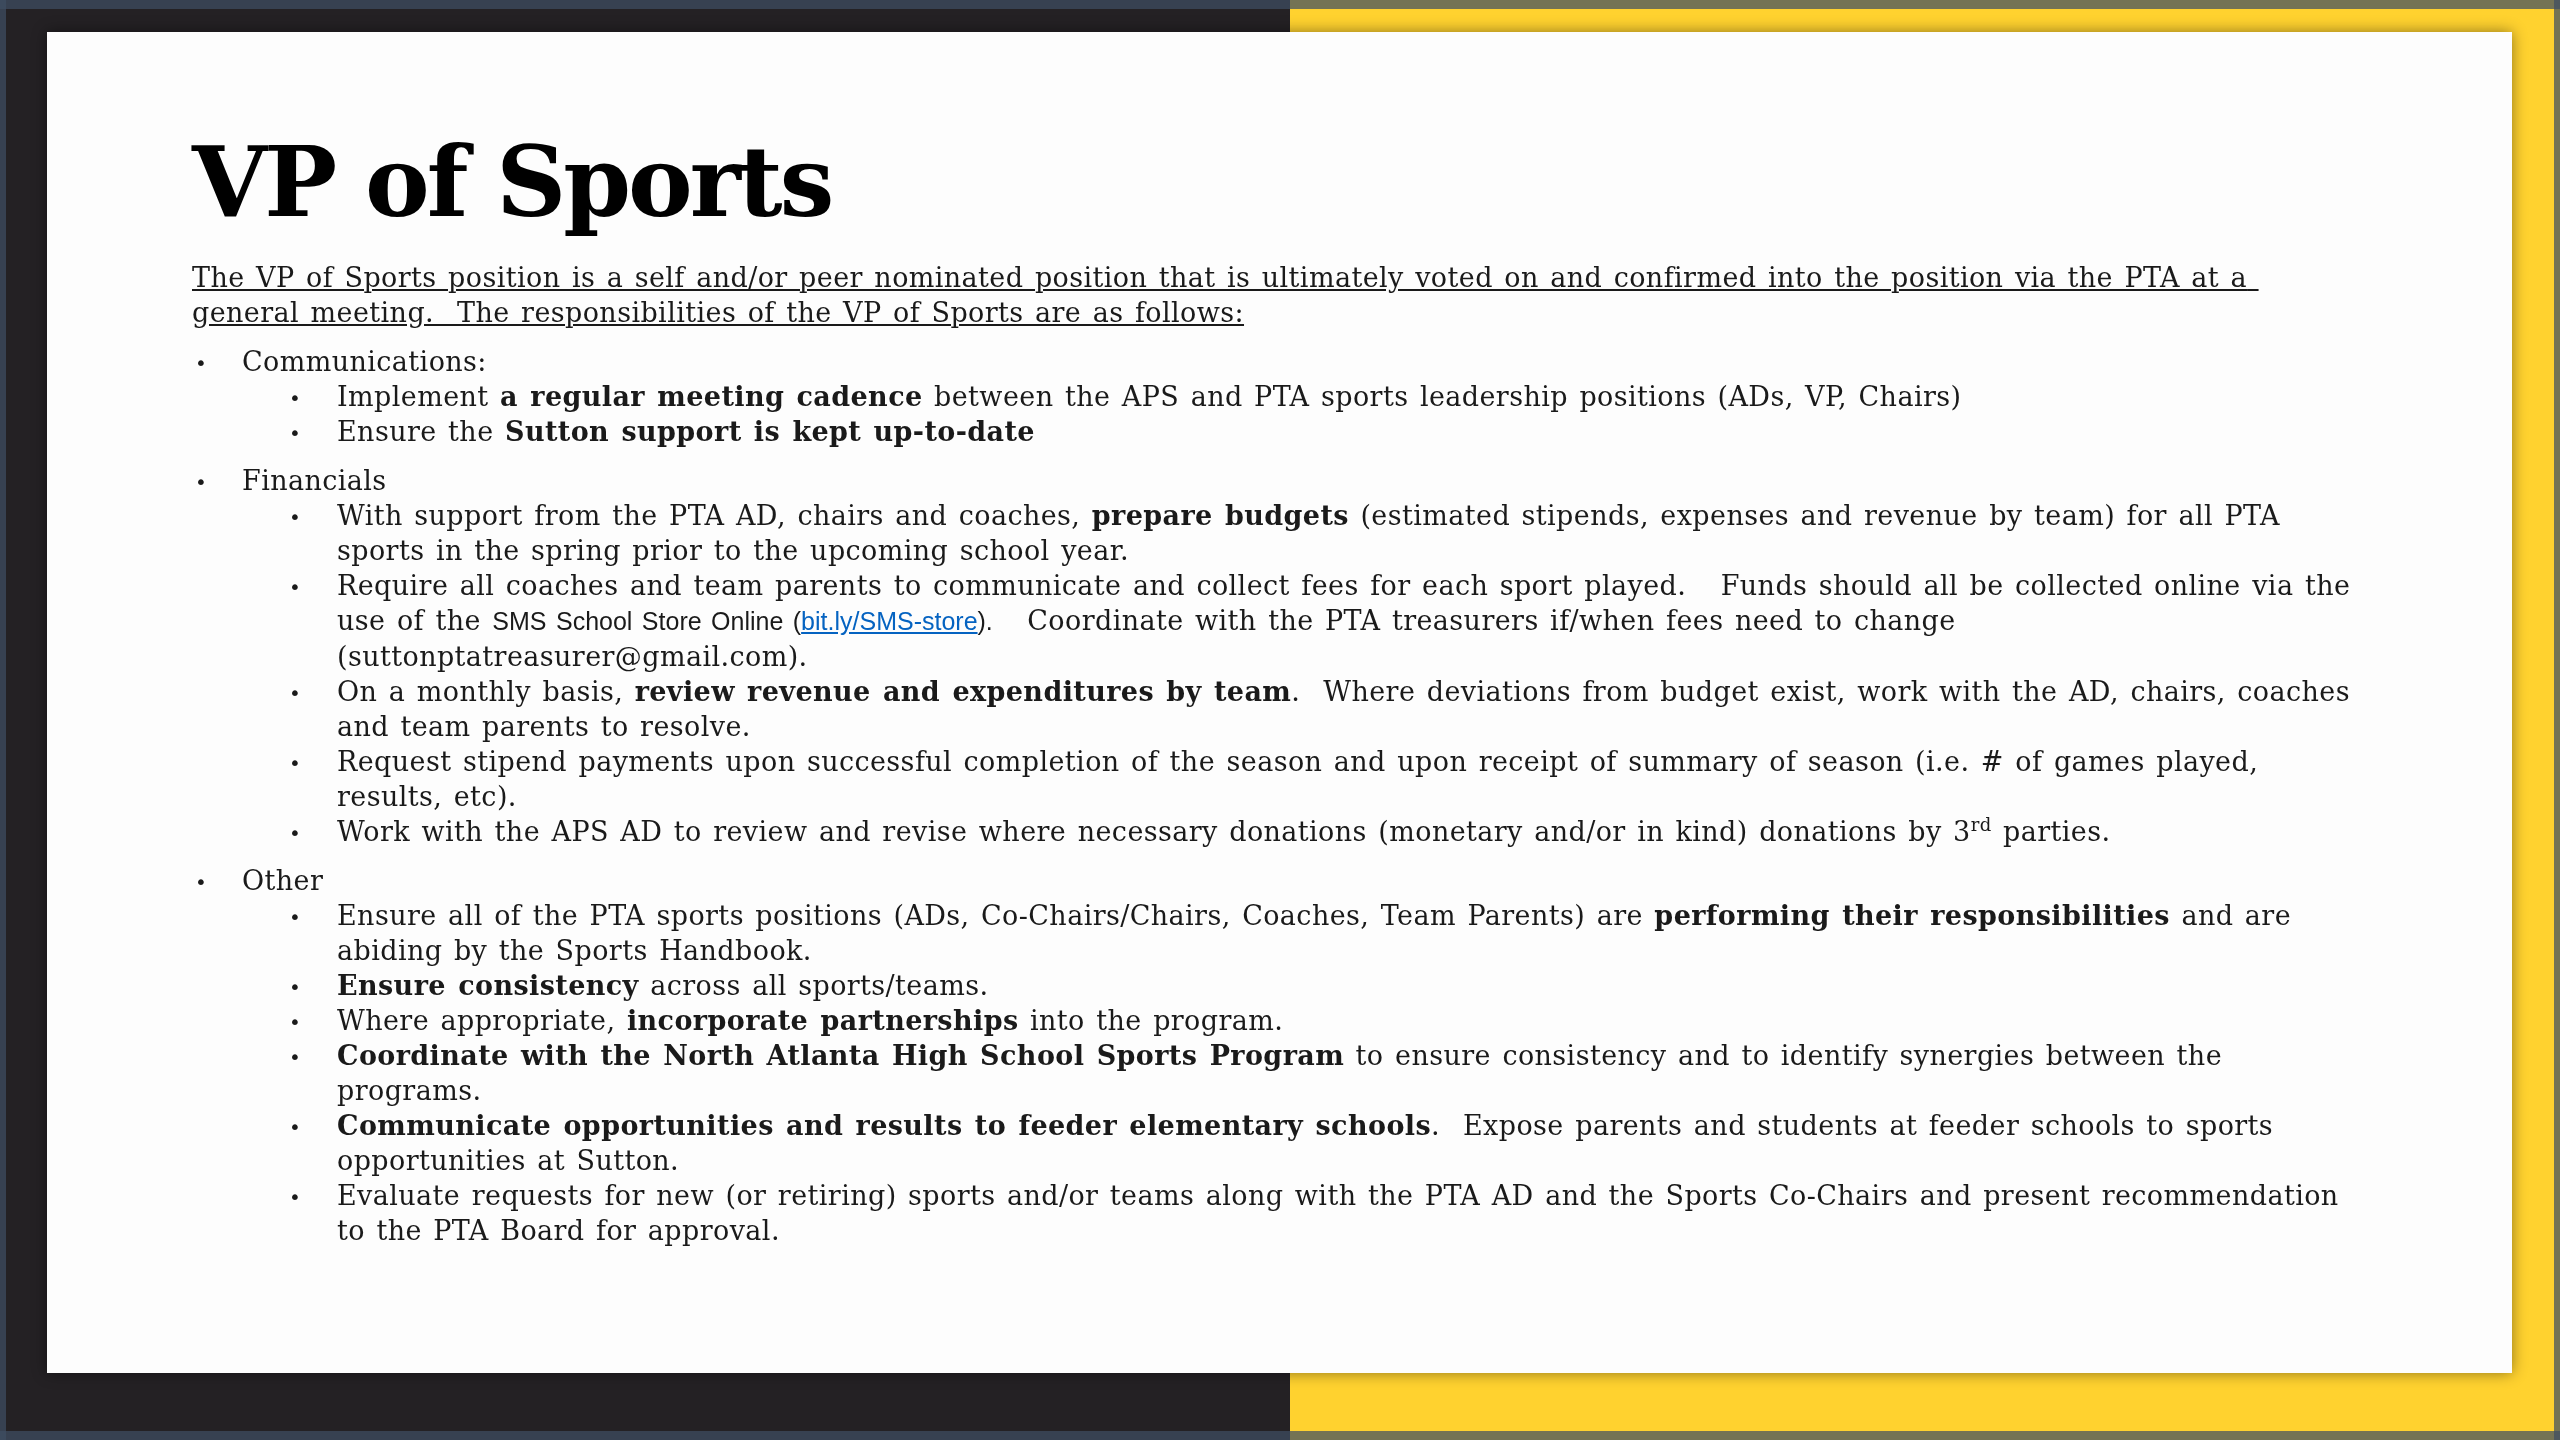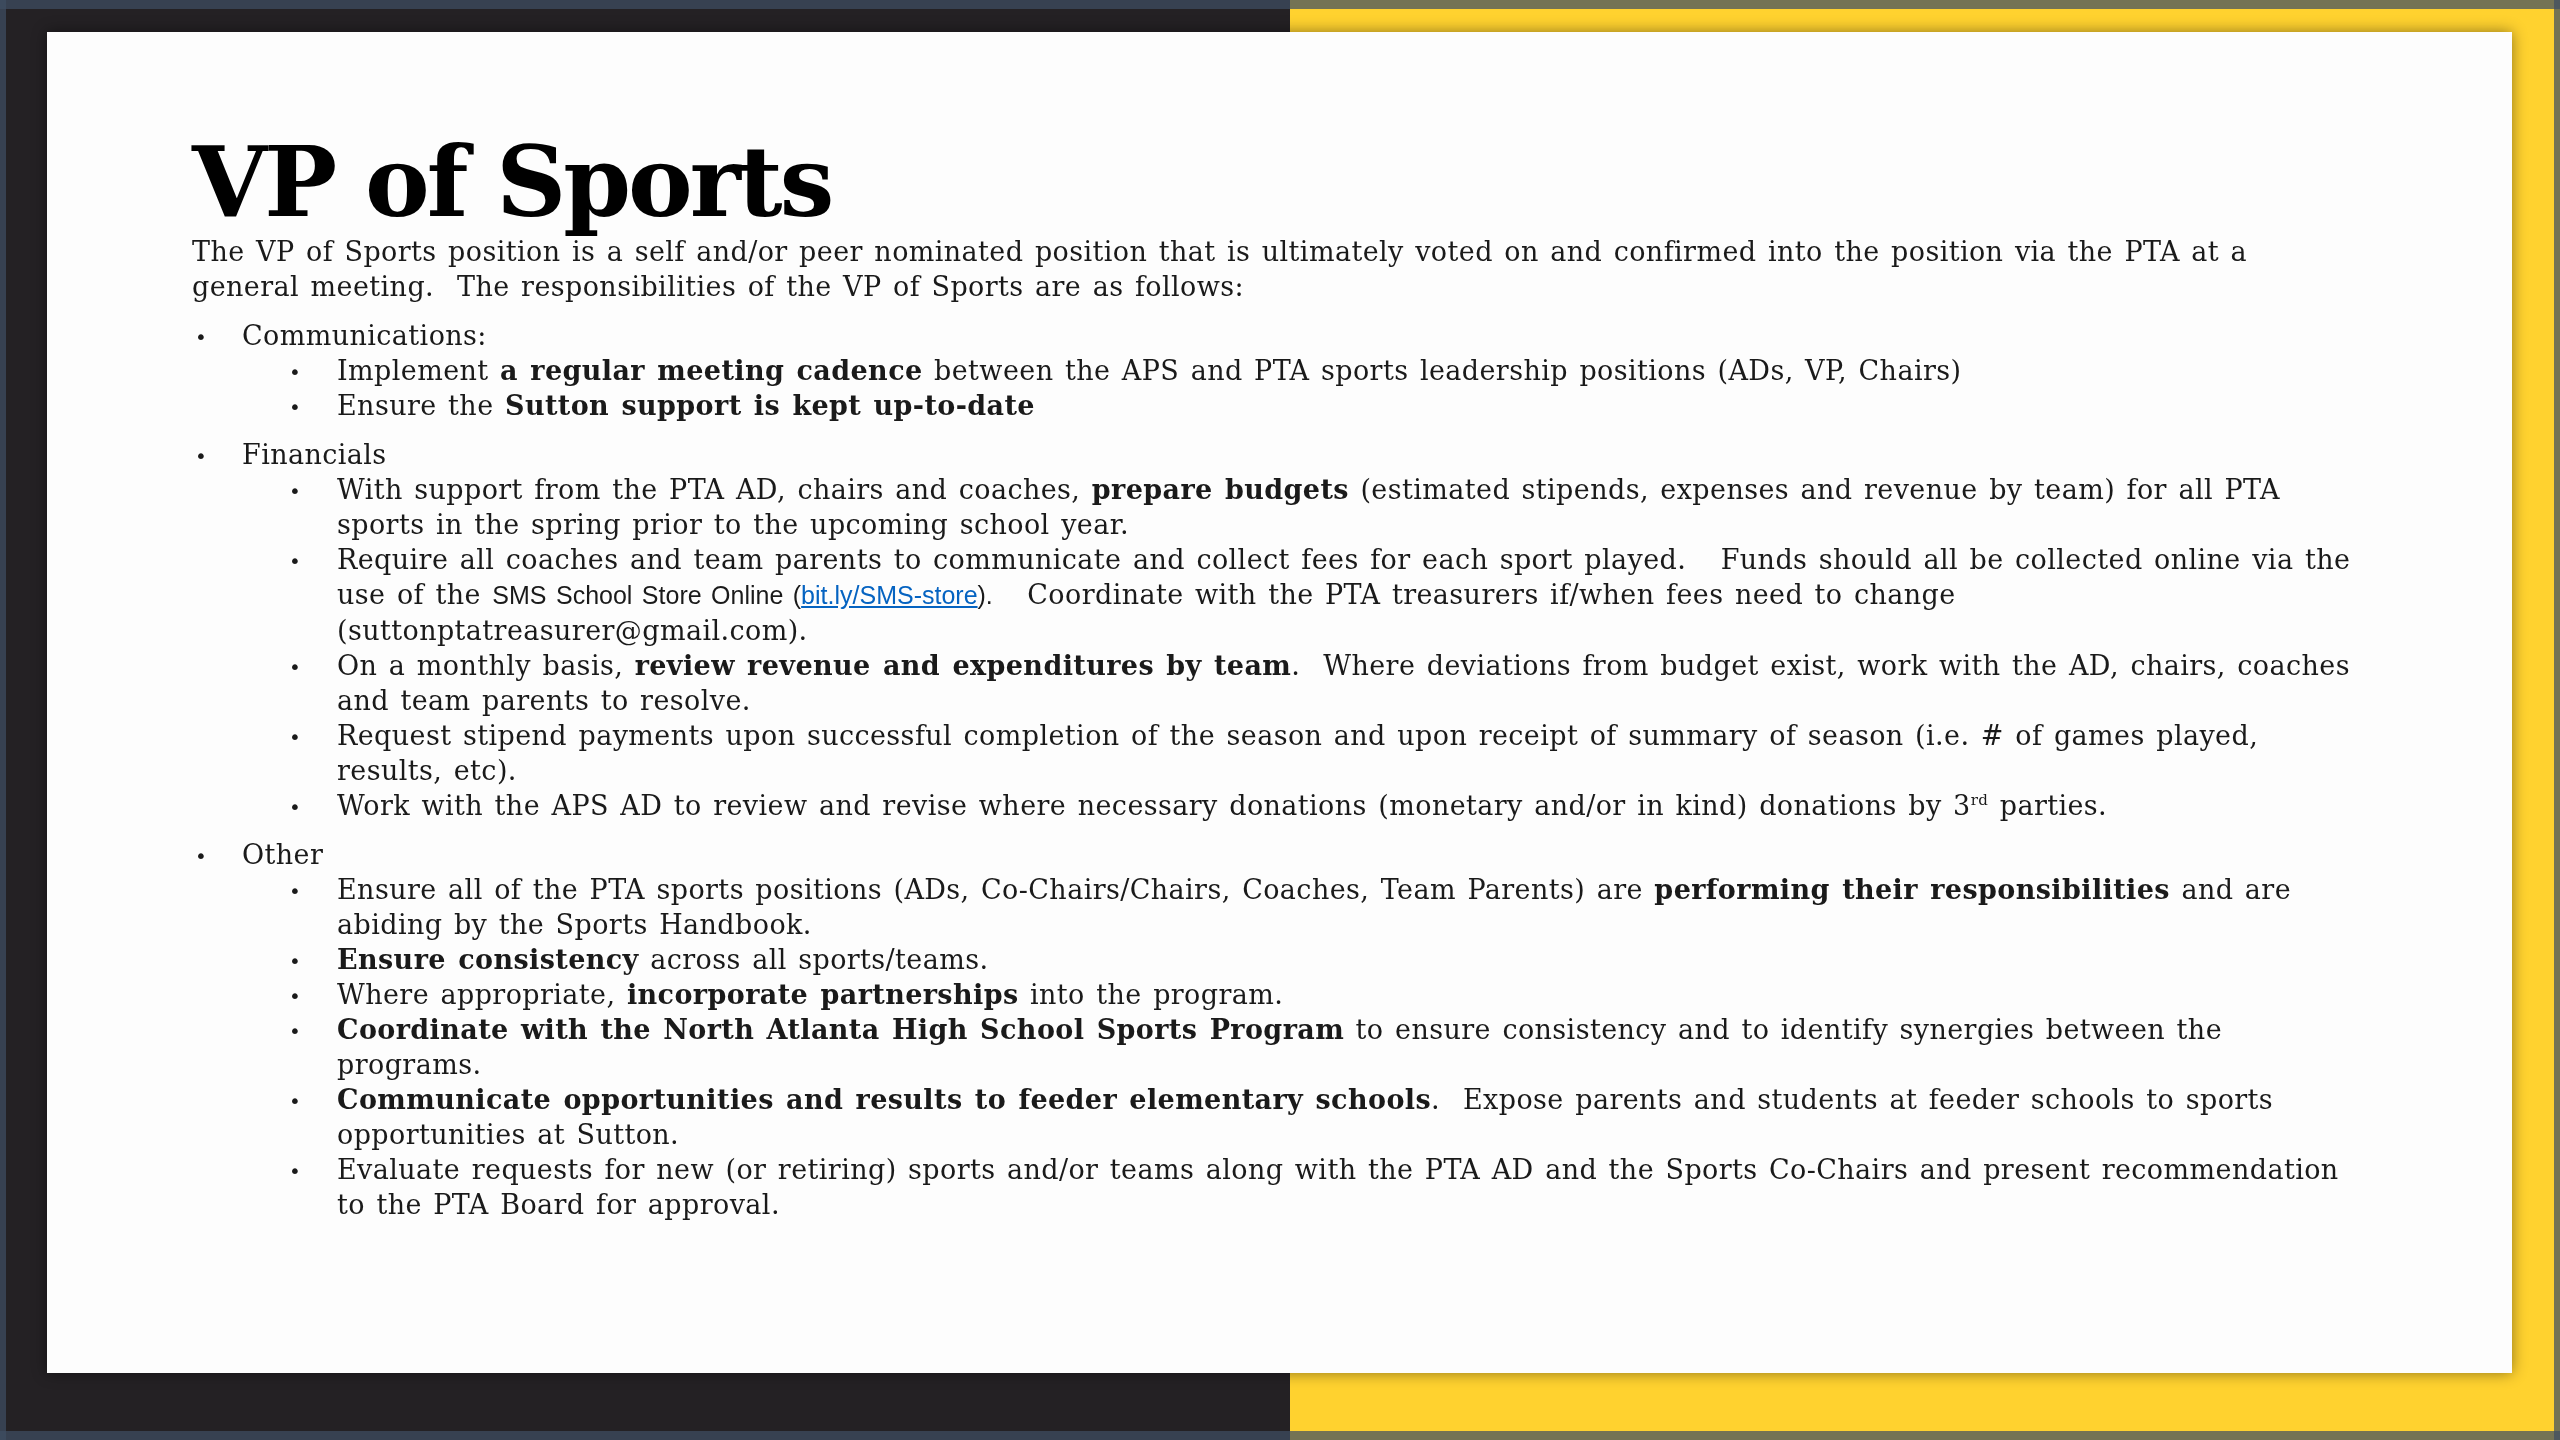--- a/index.html
+++ b/index.html
@@ -40,39 +40,39 @@
     color:#000;
   }
 
   .intro,.sec-heading,.item{
     font-size:27px;
     line-height:35px;
     letter-spacing:.4px;
     word-spacing:2.5px;
     white-space:pre-wrap;
   }
-  .intro{margin-top:0;width:2120px;}
+  .intro{margin-top:26px;width:2120px;text-decoration:underline;}
 
   .content{width:2175px;}
   .section{margin-top:14px;}
   .sec-heading{position:relative;padding-left:50px;}
   .sec-heading::before{
     content:"\2022";position:absolute;left:3px;top:2px;
     font-family:"DejaVu Sans",sans-serif;font-size:20px;
   }
   .item{position:relative;padding-left:145px;width:100%;}
   .item::before{
     content:"\2022";position:absolute;left:97px;top:2px;
     font-family:"DejaVu Sans",sans-serif;font-size:20px;
   }
 
   .seg-b{font-weight:700;}
   .seg-sans{font-family:"Liberation Sans",sans-serif;font-size:25px;letter-spacing:0;}
   .seg-link{color:var(--link-blue);text-decoration:underline;}
-  .seg-sup{vertical-align:super;font-size:15px;line-height:0;}
+  .seg-sup{vertical-align:super;font-size:18px;line-height:0;}
 </style>
 </head>
 <body>
 
 <div class="bg-left"></div>
 <div class="bg-right"></div>
 <div class="edge edge-top"></div>
 <div class="edge edge-bottom"></div>
 <div class="edge edge-left"></div>
 <div class="edge edge-right"></div>

